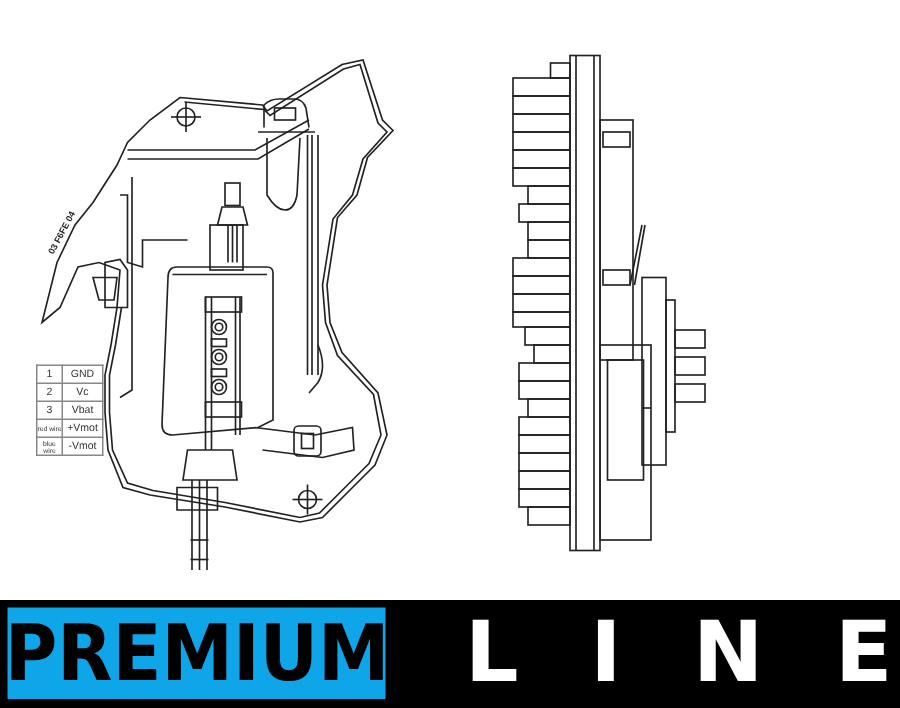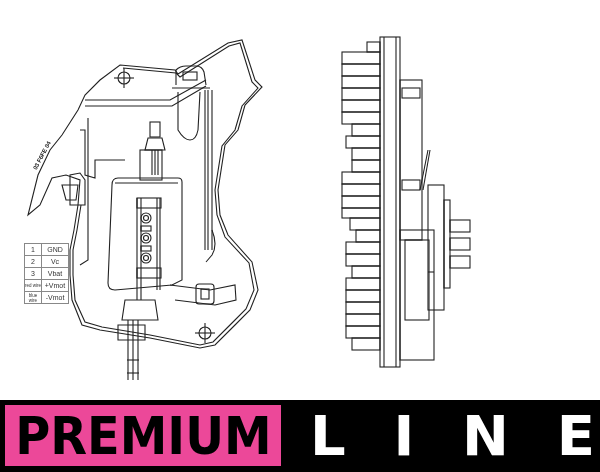--- a/index.html
+++ b/index.html
@@ -5,21 +5,21 @@
   html, body { margin: 0; padding: 0; background: #ffffff; }
   body { width: 600px; height: 472px; position: relative; overflow: hidden; font-family: "DejaVu Sans", sans-serif; }
   .drawing { position: absolute; left: 0; top: 0; width: 600px; height: 400px; }
   .drawing svg { position: absolute; left: 0; top: 0; }
   .pin-table { position: absolute; left: 24px; top: 243px; border-collapse: collapse; font-family: "Liberation Sans", sans-serif; color: #333; }
   .pin-table td { border: 1px solid #888; padding: 0; height: 11px; text-align: center; font-size: 7px; line-height: 11px; }
   .pin-table td.num { width: 16px; font-size: 7px; }
   .pin-table td.sig { width: 26px; }
   .pin-table td.small { font-size: 4.5px; line-height: 5px; }
   .banner { position: absolute; left: 0; top: 400px; width: 600px; height: 72px; background: #000; }
-  .banner-box { position: absolute; left: 5px; top: 5px; width: 276px; height: 61px; background: #ec4899; display: flex; align-items: center; justify-content: center; }
+  .banner-box { position: absolute; left: 5px; top: 5px; width: 252px; height: 61px; background: #0ea5e9; display: flex; align-items: center; justify-content: center; }
   .premium { font-family: "DejaVu Sans", sans-serif; font-weight: bold; font-size: 52px; color: #000; letter-spacing: 0px; line-height: 1; transform: scaleX(0.92); }
   .line-word { position: absolute; left: 310px; top: 6px; width: 285px; height: 60px; display: flex; align-items: center; justify-content: space-between; }
   .line-word span { font-family: "DejaVu Sans", sans-serif; font-weight: bold; color: #fff; font-size: 56px; line-height: 1; }
   .marking { position: absolute; left: 32px; top: 168px; font-size: 6px; font-family: "Liberation Sans", sans-serif; font-weight: bold; color: #222; transform: rotate(-62deg); transform-origin: left top; white-space: nowrap; }
 </style>
 </head>
 <body>
 
 <div class="drawing">
   <svg width="600" height="400" viewBox="0 0 600 400" fill="none" stroke="#222" stroke-width="1.1">

